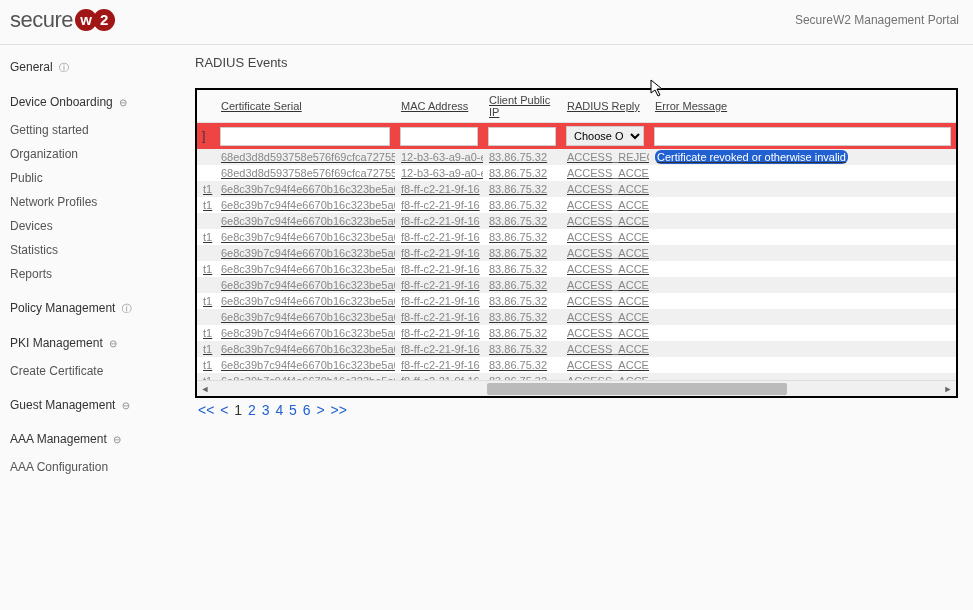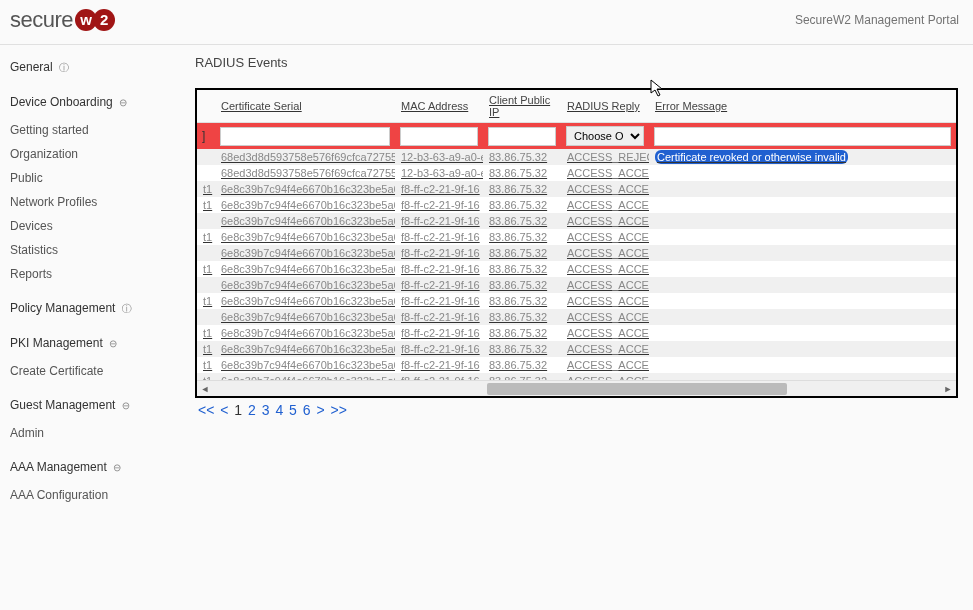--- a/index.html
+++ b/index.html
@@ -230,23 +230,20 @@
         <div class="nav-header">Policy Management <span class="info-icon">ⓘ</span></div>
       </div>
       <div class="nav-section">
         <div class="nav-header">PKI Management <span class="toggle-icon">⊖</span></div>
         <div class="nav-items">
           <div class="nav-item">Create Certificate</div>
         </div>
       </div>
       <div class="nav-section">
         <div class="nav-header">Guest Management <span class="toggle-icon">⊖</span></div>
-        <div class="nav-items">
-          <div class="nav-item">Admin</div>
-        </div>
       </div>
       <div class="nav-section">
         <div class="nav-header">AAA Management <span class="toggle-icon">⊖</span></div>
         <div class="nav-items">
           <div class="nav-item">AAA Configuration</div>
         </div>
       </div>
     </div>
 
   <div class="main">

